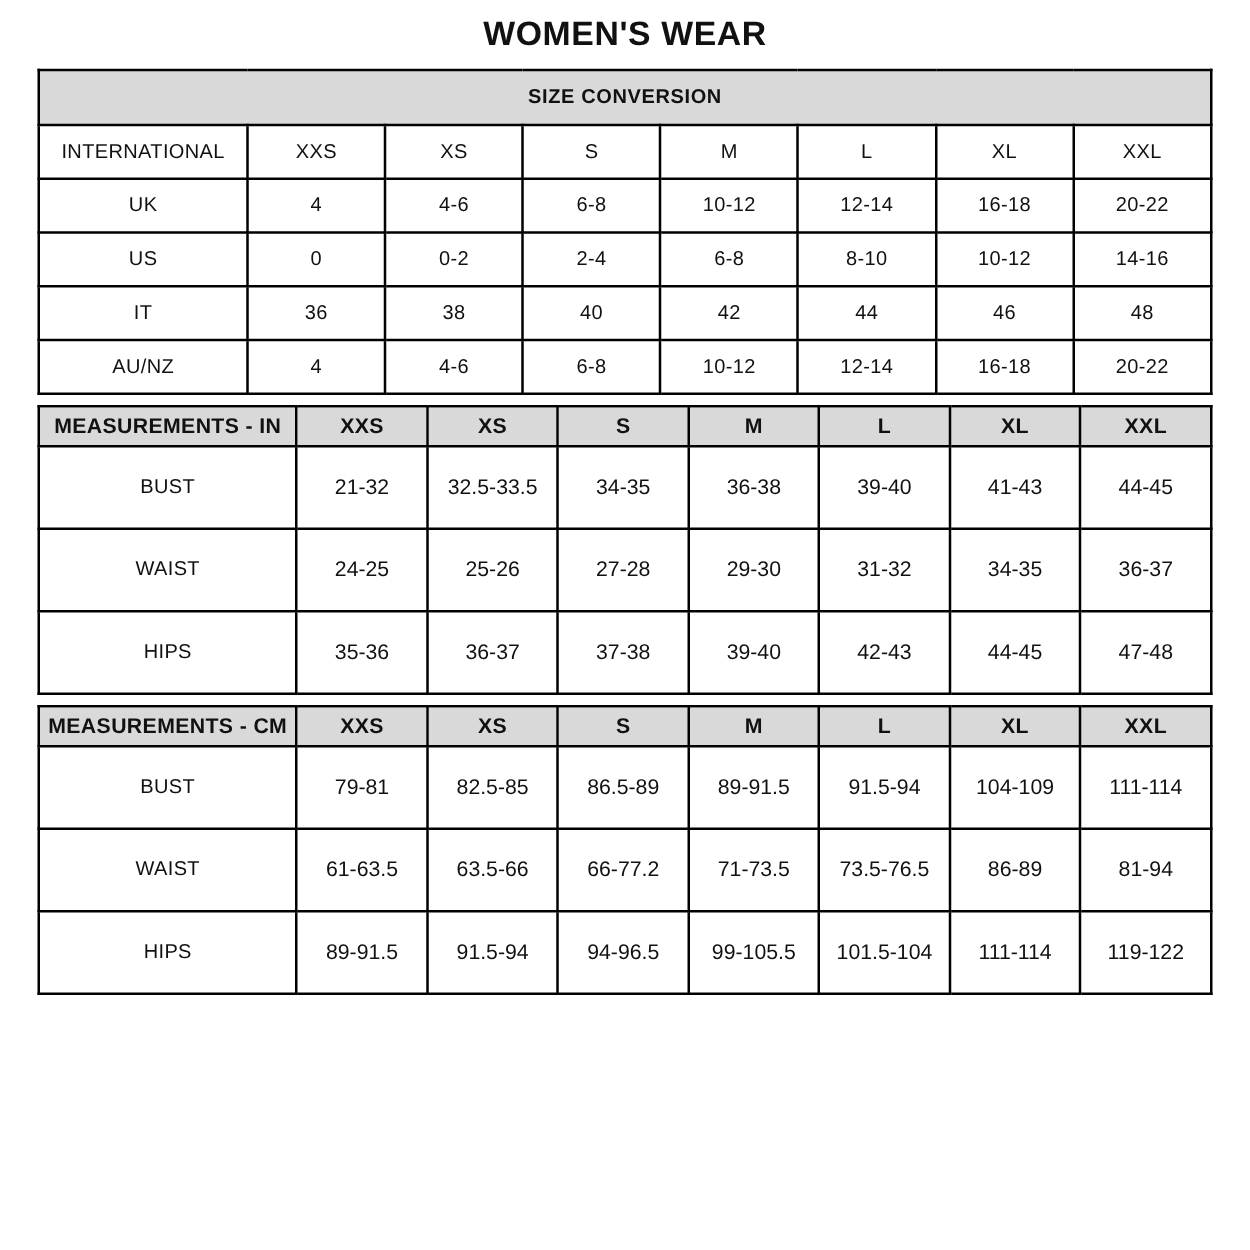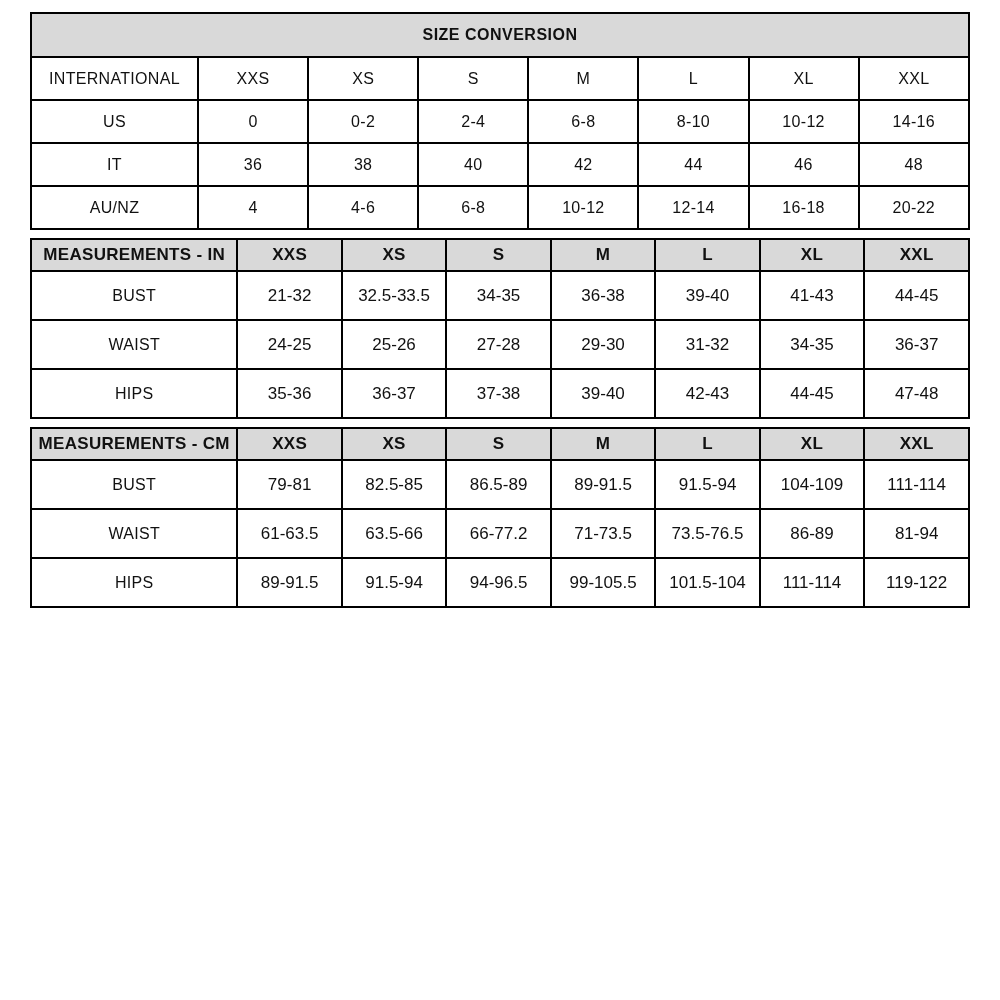--- a/index.html
+++ b/index.html
@@ -52,29 +52,30 @@
     letter-spacing: 0.3px;
   }
   
   .tbl-meas th.hdr {
     background: var(--header-bg, #d9d9d9);
     height: 32px;
     font-size: 17px;
     font-weight: 700;
     letter-spacing: 0.3px;
   }
-  .tbl-meas td { height: 49px; }
+  .tbl-meas td { height: 66px; }
   .tbl-meas td.rowlabel { font-size: 16px; font-weight: 400; letter-spacing: 0.3px; }
   .tbl-meas td.val { font-size: 17px; font-weight: 400; }
 </style>
 </head>
 <body>
 
 <div class="page">
 
+  <h1 class="title">WOMEN'S WEAR</h1>
 
   <table class="tbl tbl-conversion">
     <colgroup>
       <col style="width:17.8%">
       <col style="width:11.74%">
         <col style="width:11.74%">
         <col style="width:11.74%">
       <col style="width:11.74%">
         <col style="width:11.74%">
         <col style="width:11.74%">
@@ -88,20 +89,30 @@
           <td class="rowlabel">INTERNATIONAL</td>
           <td class="val">XXS</td>
           <td class="val">XS</td>
           <td class="val">S</td>
           <td class="val">M</td>
           <td class="val">L</td>
           <td class="val">XL</td>
           <td class="val">XXL</td>
         </tr>
         <tr>
+          <td class="rowlabel">UK</td>
+          <td class="val">4</td>
+          <td class="val">4-6</td>
+          <td class="val">6-8</td>
+          <td class="val">10-12</td>
+          <td class="val">12-14</td>
+          <td class="val">16-18</td>
+          <td class="val">20-22</td>
+        </tr>
+        <tr>
           <td class="rowlabel">US</td>
           <td class="val">0</td>
           <td class="val">0-2</td>
           <td class="val">2-4</td>
           <td class="val">6-8</td>
           <td class="val">8-10</td>
           <td class="val">10-12</td>
           <td class="val">14-16</td>
         </tr>
         <tr>

